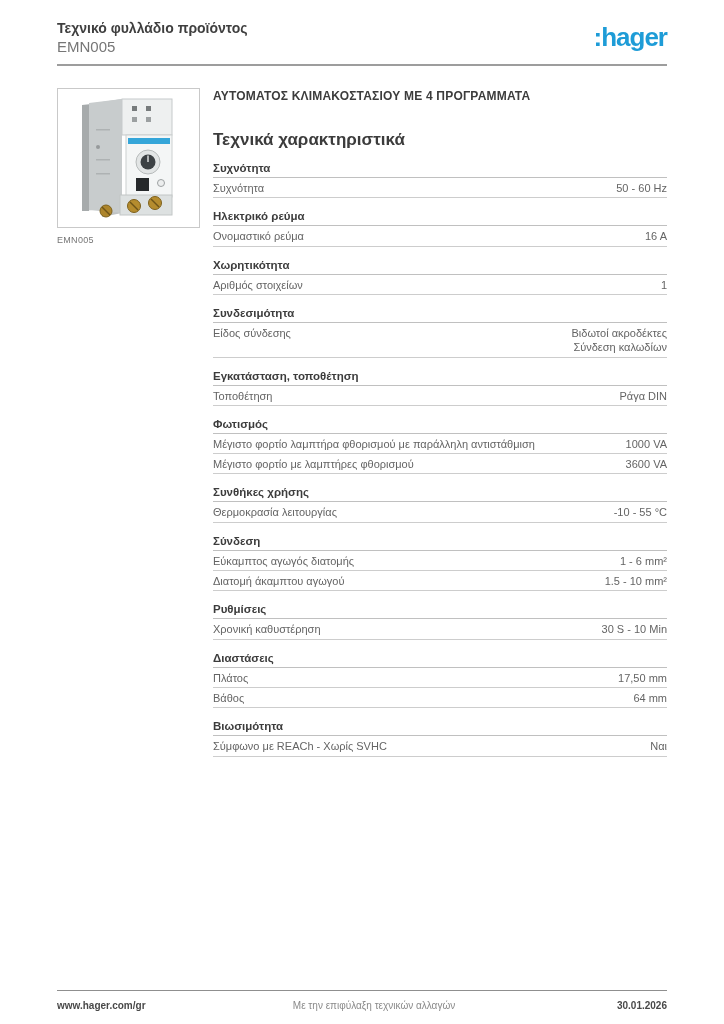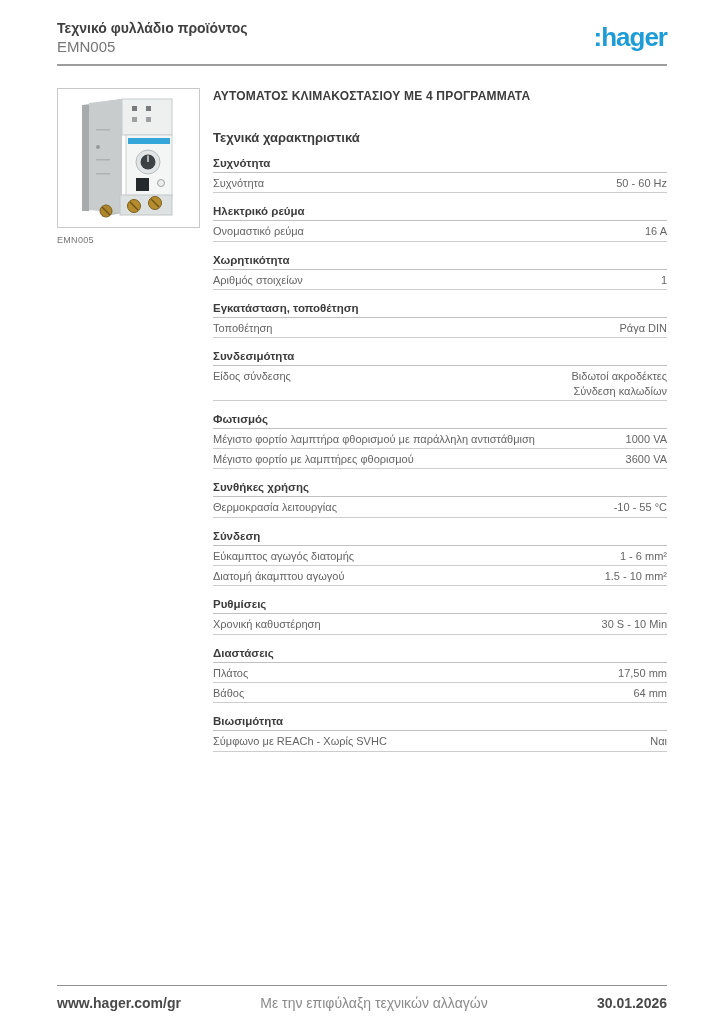--- a/index.html
+++ b/index.html
@@ -16,36 +16,36 @@
   .header-rule { margin: 9px 57px 0 57px; border-top: 2px solid #9d9d9d; }
 
   
   .content { display: flex; padding: 22px 57px 0 57px; gap: 13px; }
   .left-col { width: 143px; flex: none; }
   .product-image-box { width: 143px; height: 140px; border: 1px solid #c9c9c9; background: #fff; overflow: hidden; }
   .image-caption { font-size: 9px; color: #757575; margin-top: 7px; letter-spacing: 0.3px; }
 
   .right-col { flex: 1; min-width: 0; }
   .product-title { font-size: 12px; font-weight: bold; color: #3c3c3c; margin: 1px 0 0 0; letter-spacing: 0.2px; }
-  .tech-subtitle { font-size: 13px; font-weight: bold; color: #3c3c3c; margin: 27px 0 12px 0; }
+  .tech-subtitle { font-size: 17px; font-weight: bold; color: #3c3c3c; margin: 27px 0 12px 0; }
 
   .spec-section { margin-bottom: 12px; }
   .spec-heading { font-size: 11.5px; font-weight: bold; color: #3c3c3c; padding-bottom: 3px; border-bottom: 1px solid #c0c0c0; }
   .spec-row {
     display: flex; justify-content: space-between; align-items: flex-start;
     padding: 3px 0 2px 0; border-bottom: 1px solid #cdcdcd;
     font-size: 11px; color: #646464; line-height: 1.3;
   }
   .spec-label { flex: 1; }
   .spec-value { flex: none; max-width: 55%; text-align: right; white-space: pre-line; margin-left: 12px; }
 
   
   .footer { position: absolute; left: 57px; right: 57px; bottom: 13px; }
   .footer-rule { border-top: 1px solid #8f8f8f; margin-bottom: 9px; }
-  .footer-row { position: relative; display: flex; justify-content: space-between; font-size: 14px; }
+  .footer-row { position: relative; display: flex; justify-content: space-between; font-size: 10px; }
   .footer-left, .footer-right { font-weight: bold; color: #494949; }
   .footer-center { position: absolute; left: 50%; transform: translateX(-50%); color: #8a8a8a; padding-left: 24px; }
 </style>
 </head>
 <body>
 
 <div class="page">
 
   <div class="header">
     <div class="header-left">
@@ -121,32 +121,32 @@
             </div>
           </div>
           <div class="spec-section">
             <div class="spec-heading">Χωρητικότητα</div>
             <div class="spec-row">
               <span class="spec-label">Αριθμός στοιχείων</span>
               <span class="spec-value">1</span>
             </div>
           </div>
           <div class="spec-section">
-            <div class="spec-heading">Εγκατάσταση, τοποθέτηση</div>
-            <div class="spec-row">
-              <span class="spec-label">Τοποθέτηση</span>
-              <span class="spec-value">Ράγα DIN</span>
-            </div>
-          </div>
-          <div class="spec-section">
             <div class="spec-heading">Συνδεσιμότητα</div>
             <div class="spec-row">
               <span class="spec-label">Είδος σύνδεσης</span>
               <span class="spec-value">Βιδωτοί ακροδέκτες
 Σύνδεση καλωδίων</span>
+            </div>
+          </div>
+          <div class="spec-section">
+            <div class="spec-heading">Εγκατάσταση, τοποθέτηση</div>
+            <div class="spec-row">
+              <span class="spec-label">Τοποθέτηση</span>
+              <span class="spec-value">Ράγα DIN</span>
             </div>
           </div>
           <div class="spec-section">
             <div class="spec-heading">Φωτισμός</div>
             <div class="spec-row">
               <span class="spec-label">Μέγιστο φορτίο λαμπτήρα φθορισμού με παράλληλη αντιστάθμιση</span>
               <span class="spec-value">1000 VA</span>
             </div>
             <div class="spec-row">
               <span class="spec-label">Μέγιστο φορτίο με λαμπτήρες φθορισμού</span>

